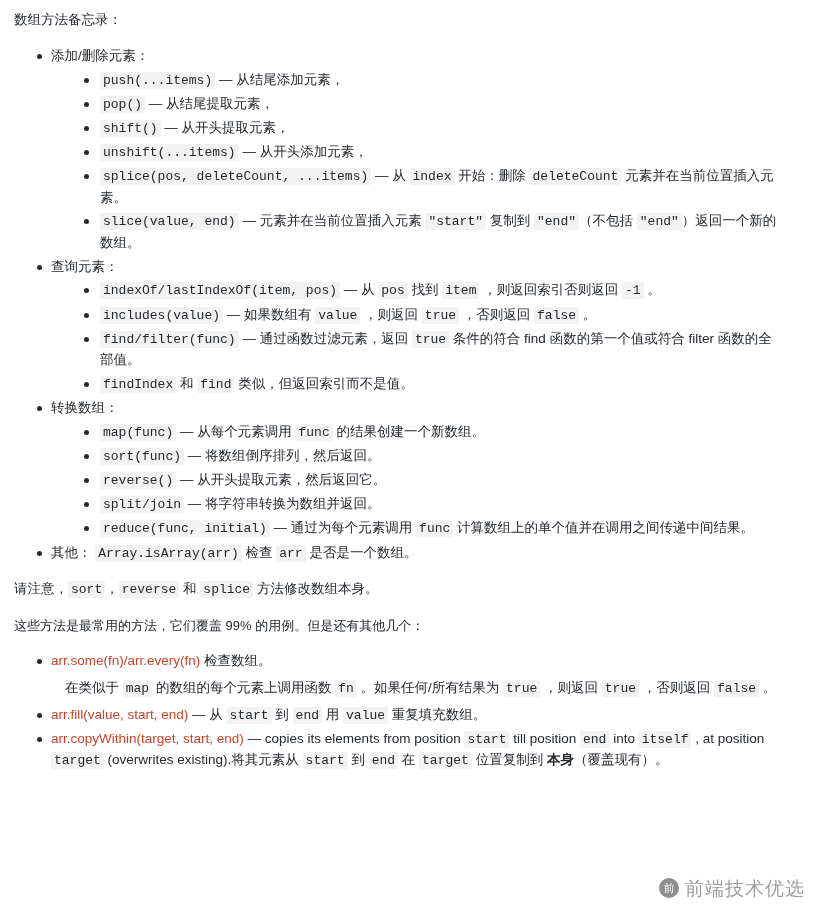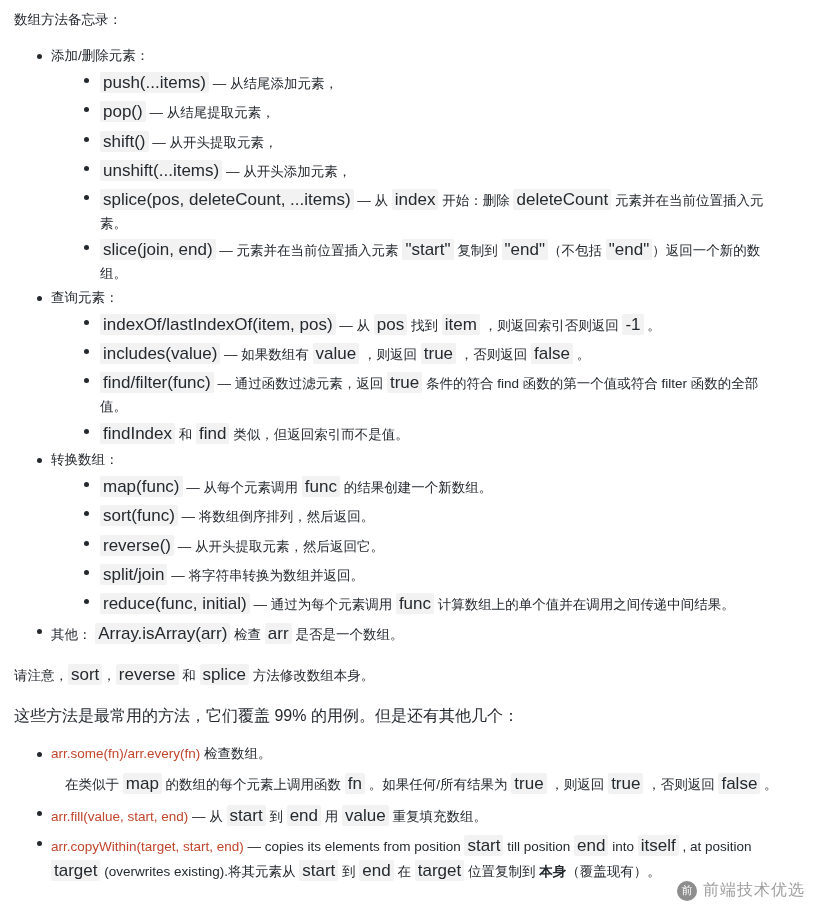--- a/index.html
+++ b/index.html
@@ -15,22 +15,22 @@
     font-size: 13.5px;
     line-height: 1.55;
     color: #24292e;
     overflow: hidden;
     position: relative;
   }
   .page {
     padding: 6px 14px 0 14px;
   }
   code, .code {
-    font-family: Liberation Sans, sans-serif;
-    font-size: 17px;
+    font-family: Liberation Mono, monospace;
+    font-size: 13px;
     background: #f2f2f2;
     padding: 1px 3px;
     border-radius: 2px;
     color: #24292e;
     white-space: nowrap;
   }
   .intro {
     margin: 4px 0 7px 0;
     font-size: 13.5px;
   }
@@ -63,21 +63,21 @@
     background: #24292e;
   }
   .group-title { font-size: 13.5px; }
   .item-line { font-size: 13.5px; }
   .note {
     margin: 14px 0 4px 0;
     font-size: 13.5px;
   }
   .note2 {
     margin: 16px 0 6px 0;
-    font-size: 16px;
+    font-size: 13px;
   }
   .link {
     color: #c2452c;
     text-decoration: none;
   }
   .sub-para {
     margin: 6px 0 6px 0;
     padding-left: 14px;
     font-size: 13.5px;
   }
@@ -99,21 +99,21 @@
     border-radius: 50%;
     background: #1f1f1f;
     color: #fff;
     font-size: 11px;
     display: flex;
     align-items: center;
     justify-content: center;
     font-family: "Liberation Sans", sans-serif;
   }
   .wm-text {
-    font-size: 16px;
+    font-size: 19px;
     color: #3a3a3a;
     letter-spacing: 1px;
   }
 </style>
 </head>
 <body>
 
 <div class="page">
 
   <p class="intro">数组方法备忘录：</p>
@@ -132,21 +132,21 @@
         <li class="item-line">
           <code class="code">shift()</code><span> — 从开头提取元素，</span>
         </li>
         <li class="item-line">
           <code class="code">unshift(...items)</code><span> — 从开头添加元素，</span>
         </li>
         <li class="item-line">
           <code class="code">splice(pos, deleteCount, ...items)</code><span> — 从 </span><code class="code">index</code><span> 开始：删除 </span><code class="code">deleteCount</code><span> 元素并在当前位置插入元素。</span>
         </li>
         <li class="item-line">
-          <code class="code">slice(join, end)</code><span> — 元素并在当前位置插入元素 </span><code class="code">"start"</code><span> 复制到 </span><code class="code">"end"</code><span>（不包括 </span><code class="code">"end"</code><span>）返回一个新的数组。</span>
+          <code class="code">slice(value, end)</code><span> — 元素并在当前位置插入元素 </span><code class="code">"start"</code><span> 复制到 </span><code class="code">"end"</code><span>（不包括 </span><code class="code">"end"</code><span>）返回一个新的数组。</span>
         </li>
       </ul>
     </li>
 
     <li>
       <span class="group-title">查询元素：</span>
       <ul class="lvl2">
         <li class="item-line">
           <code class="code">indexOf/lastIndexOf(item, pos)</code><span> — 从 </span><code class="code">pos</code><span> 找到 </span><code class="code">item</code><span> ，则返回索引否则返回 </span><code class="code">-1</code><span> 。</span>
         </li>

